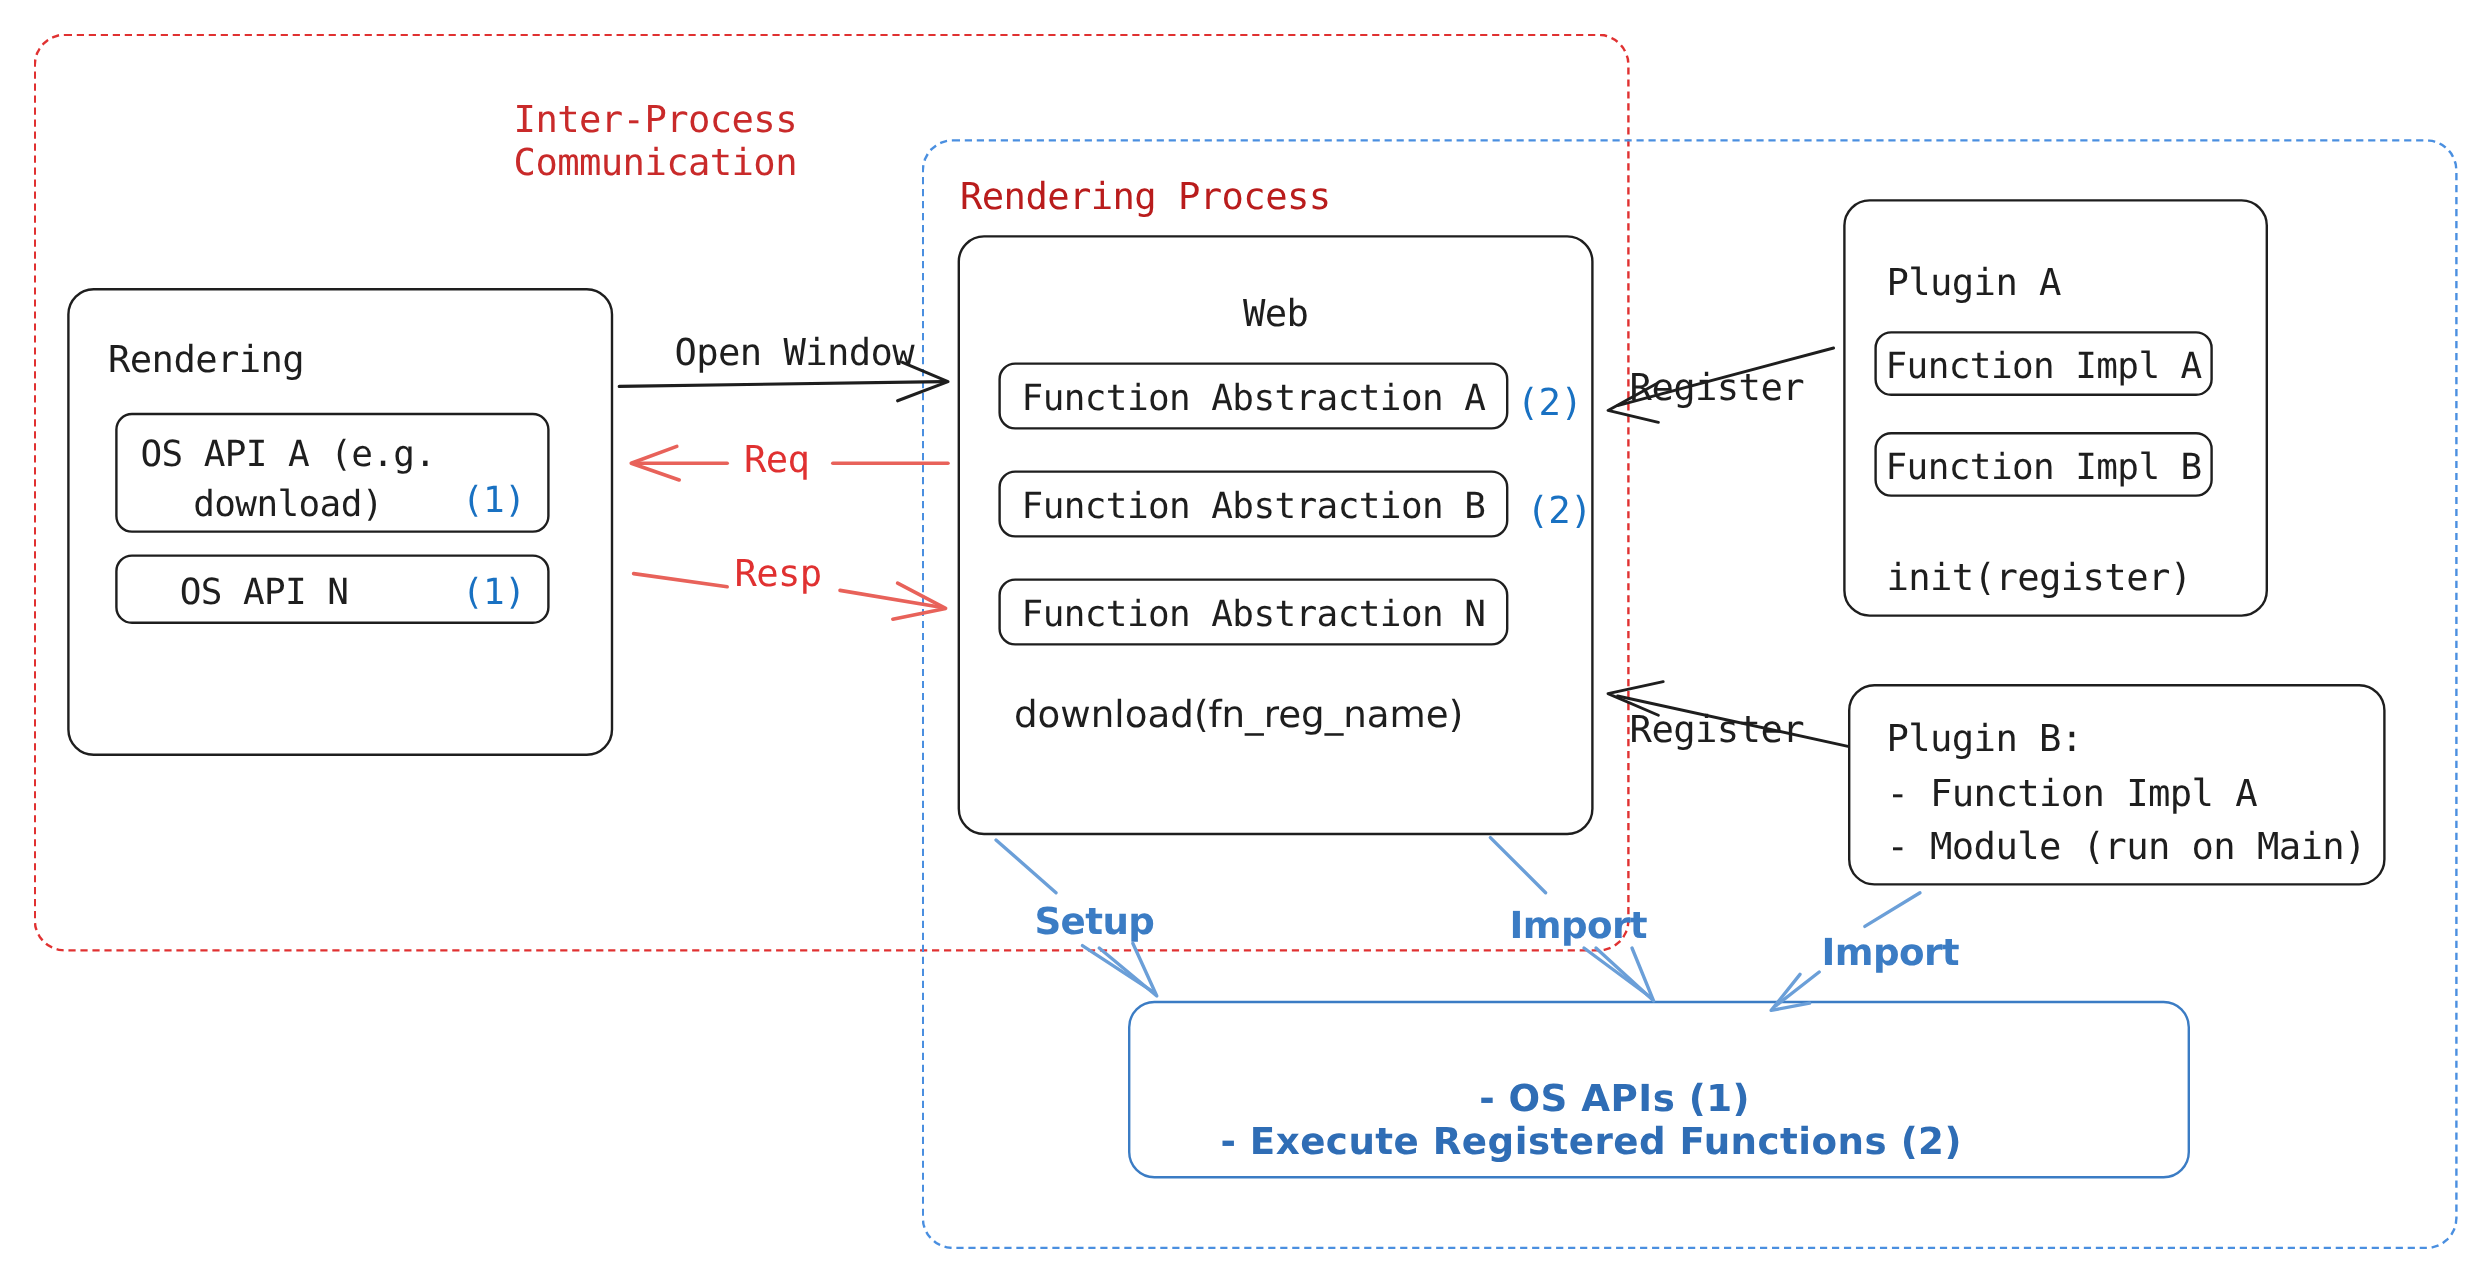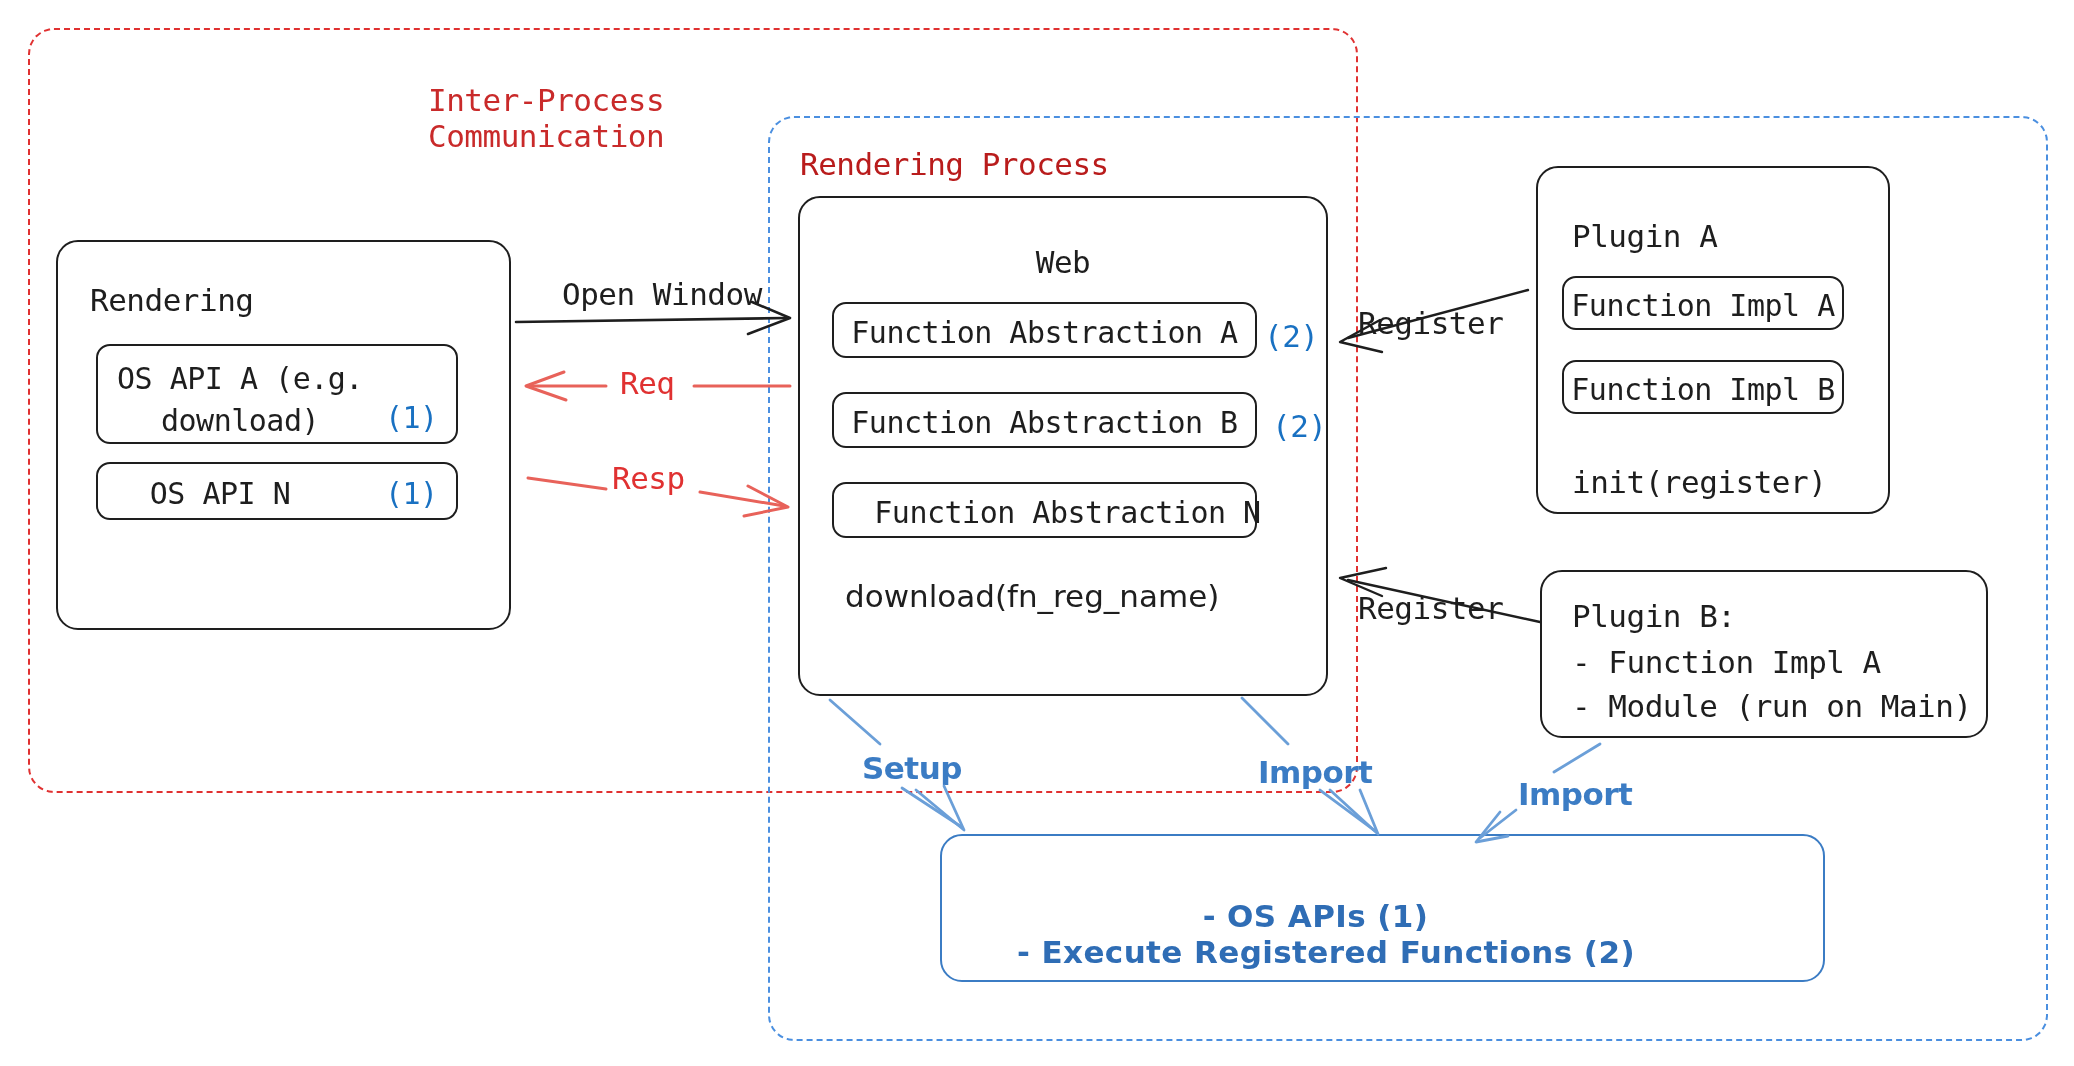--- a/index.html
+++ b/index.html
@@ -119,21 +119,21 @@
 
   <div class="rbox inner" style="left:832px; top:302px; width:425px; height:56px;"></div>
   <div class="lbl ctr f30" style="left:832px; top:315px; width:425px;">Function Abstraction A</div>
   <div class="lbl f31 blue" style="left:1264px; top:318px;">(2)</div>
 
   <div class="rbox inner" style="left:832px; top:392px; width:425px; height:56px;"></div>
   <div class="lbl ctr f30" style="left:832px; top:405px; width:425px;">Function Abstraction B</div>
   <div class="lbl f31 blue" style="left:1272px; top:408px;">(2)</div>
 
   <div class="rbox inner" style="left:832px; top:482px; width:425px; height:56px;"></div>
-  <div class="lbl ctr f30" style="left:832px; top:495px; width:425px;padding-left:23px;">Function Abstraction N</div>
+  <div class="lbl ctr f30" style="left:832px; top:495px; width:425px;">Function Abstraction N</div>
 
   <div class="lbl f31 hand" style="left:845px; top:578px; letter-spacing:0;">download(fn_reg_name)</div>
 
   <div class="rbox" style="left:1536px; top:166px; width:354px; height:348px;"></div>
 
   <div class="lbl f31" style="left:1572px; top:218px;">Plugin A</div>
 
   <div class="rbox inner" style="left:1562px; top:276px; width:282px; height:54px;"></div>
   <div class="lbl ctr f30" style="left:1562px; top:288px; width:282px;">Function Impl A</div>
 
@@ -142,21 +142,21 @@
 
   <div class="lbl f31" style="left:1572px; top:464px;">init(register)</div>
 
   <div class="rbox" style="left:1540px; top:570px; width:448px; height:168px;"></div>
 
   <div class="lbl f31" style="left:1572px; top:598px;">Plugin B:</div>
   <div class="lbl f31" style="left:1572px; top:644px;">- Function Impl A</div>
   <div class="lbl f31" style="left:1572px; top:688px;">- Module (run on Main)</div>
 
   <div class="corebox" style="left:940px; top:834px; width:885px; height:148px;"></div>
-  <div class="core-text" style="left:940px; top:898px; width:751px;">- OS APIs (1)</div>
+  <div class="core-text" style="left:940px; top:898px; width:751px;padding-left:30px;">- OS APIs (1)</div>
   <div class="core-text" style="left:940px; top:934px; width:772px;">- Execute Registered Functions (2)</div>
 
   <div class="lbl f31" style="left:562px; top:276px;">Open Window</div>
 
   <div class="lbl f31 redsoft" style="left:620px; top:365px;">Req</div>
 
   <div class="lbl f31 redsoft" style="left:612px; top:460px;">Resp</div>
 
   <div class="lbl f31" style="left:1358px; top:305px;">Register</div>
 

